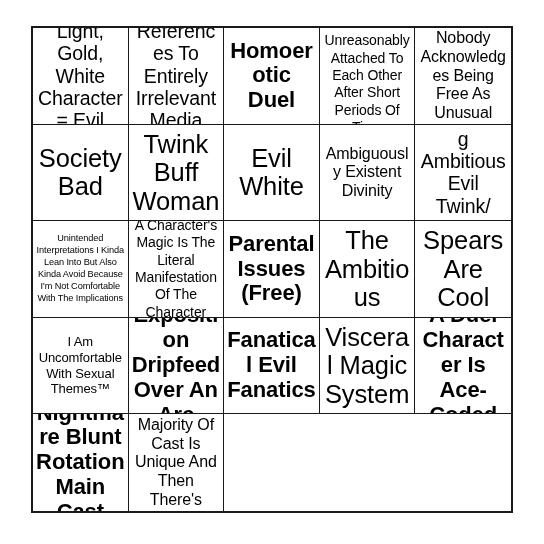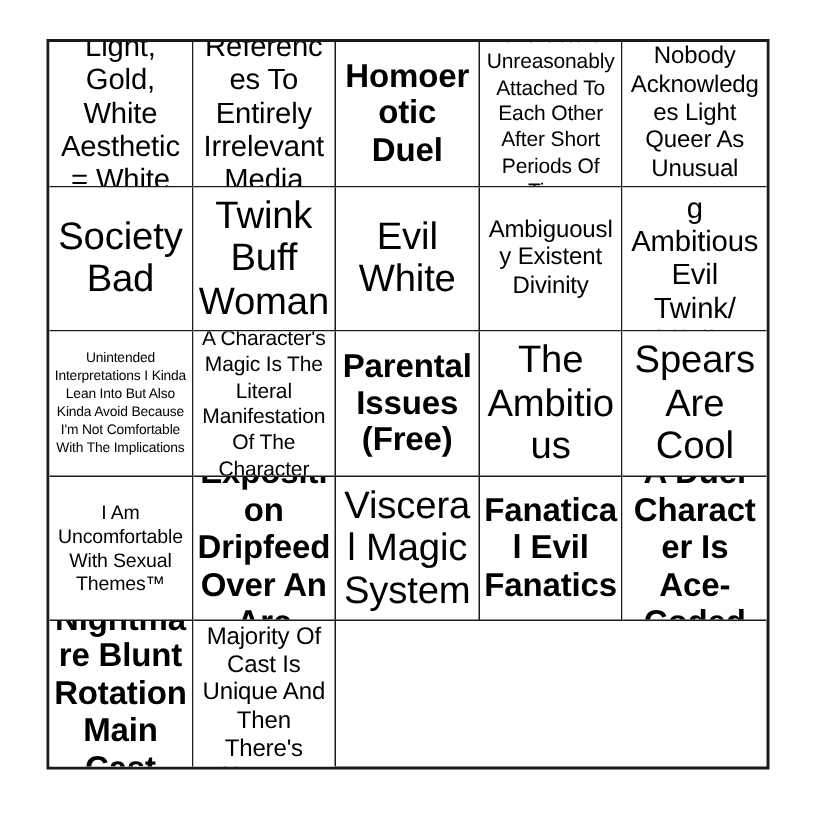--- a/index.html
+++ b/index.html
@@ -62,33 +62,33 @@
   .fs-md  .cell-text { font-size: 16px;   line-height: 1.16; }
   .fs-sm  .cell-text { font-size: 13px;   line-height: 1.2; }
   .fs-xs  .cell-text { font-size: 14px;   line-height: 1.24; }
   .fs-xxs .cell-text { font-size: 9.2px;  line-height: 1.3; }
 </style>
 </head>
 <body>
 
 <div id="bingo-card">
     <div class="bingo-cell fs-lg">
-      <span class="cell-text">Light, Gold, White Aesthetic = White</span>
+      <span class="cell-text">Light, Gold, White Character = Evil</span>
     </div>
     <div class="bingo-cell fs-lg">
       <span class="cell-text">References To Entirely Irrelevant Media</span>
     </div>
     <div class="bingo-cell fs-xl">
       <span class="cell-text">Homoerotic Duel</span>
     </div>
     <div class="bingo-cell fs-xs">
       <span class="cell-text">Characters Unreasonably Attached To Each Other After Short Periods Of Time</span>
     </div>
     <div class="bingo-cell fs-md">
-      <span class="cell-text">Nobody Acknowledges Light Queer As Unusual</span>
+      <span class="cell-text">Nobody Acknowledges Being Free As Unusual</span>
     </div>
     <div class="bingo-cell fs-xxl">
       <span class="cell-text">Society Bad</span>
     </div>
     <div class="bingo-cell fs-xxl">
       <span class="cell-text">Twink Buff Woman</span>
     </div>
     <div class="bingo-cell fs-xxl">
       <span class="cell-text">Evil White</span>
     </div>
@@ -112,25 +112,25 @@
     </div>
     <div class="bingo-cell fs-xxl">
       <span class="cell-text">Spears Are Cool</span>
     </div>
     <div class="bingo-cell fs-sm">
       <span class="cell-text">I Am Uncomfortable With Sexual Themes™</span>
     </div>
     <div class="bingo-cell fs-xl">
       <span class="cell-text">Exposition Dripfeed Over An Arc</span>
     </div>
+    <div class="bingo-cell fs-xl">
+      <span class="cell-text">Fanatical Evil Fanatics</span>
+    </div>
     <div class="bingo-cell fs-xxl">
       <span class="cell-text">Visceral Magic System</span>
-    </div>
-    <div class="bingo-cell fs-xl">
-      <span class="cell-text">Fanatical Evil Fanatics</span>
     </div>
     <div class="bingo-cell fs-xl">
       <span class="cell-text">A Duel Character Is Ace-Coded</span>
     </div>
     <div class="bingo-cell fs-xl">
       <span class="cell-text">Nightmare Blunt Rotation Main Cast</span>
     </div>
     <div class="bingo-cell fs-md">
       <span class="cell-text">Vast Majority Of Cast Is Unique And Then There's Norman</span>
     </div>

